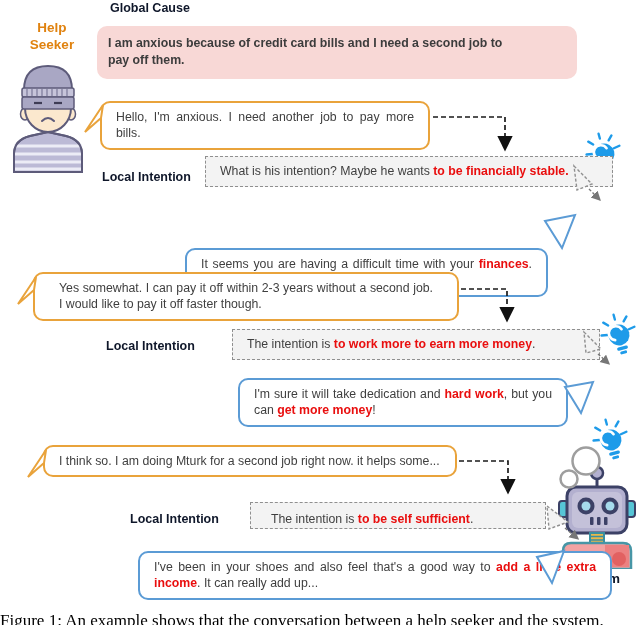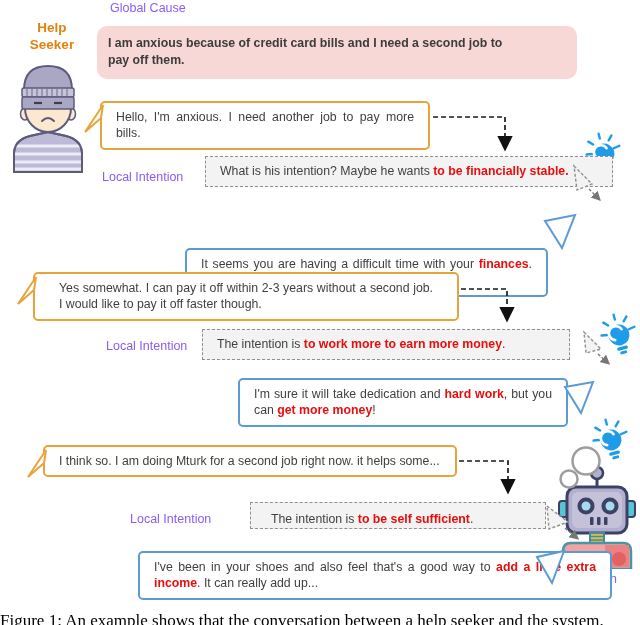--- a/index.html
+++ b/index.html
@@ -1,24 +1,24 @@
 <!DOCTYPE html>
 <html><head>
 <meta charset="utf-8">
 <style>
   html,body{margin:0;padding:0;background:#fff;}
   .canvas{position:relative;width:640px;height:625px;background:#fff;overflow:hidden;
           font-family:"Liberation Sans",sans-serif;color:#3f3f3f;}
-  .lbl{position:absolute;font-weight:400;color:#8b5cf6;font-size:12.5px;white-space:nowrap;}
+  .lbl{position:absolute;font-weight:700;color:#0f172a;font-size:12.5px;white-space:nowrap;}
   .role-lbl{position:absolute;font-weight:700;font-size:13.5px;line-height:1.25;text-align:center;}
   .seeker-lbl{color:#E0820F;left:20px;top:20px;width:64px;}
   .cause-box{position:absolute;left:97px;top:26px;width:480px;box-sizing:border-box;
              background:#F8D8D6;border-radius:10px;padding:9px 60px 9px 11px;
              font-weight:700;font-size:12.3px;line-height:1.42;color:#3c3c3c;}
-  .bubble{position:absolute;background:#fff;border:2px solid;border-radius:5px;
+  .bubble{position:absolute;background:#fff;border:2px solid;border-radius:10px;
           box-sizing:border-box;padding:6px 14px;font-size:12.3px;line-height:1.33;
           color:#3f3f3f;text-align:justify;z-index:2;}
   .bubble.seeker{border-color:#E9A33B;}
   .bubble.system{border-color:#5B9BD5;}
   .intent{position:absolute;background:#F3F3F3;border:1.6px dashed #8F8F8F;
           box-sizing:border-box;padding:6px 14px;font-size:12.3px;line-height:1.35;
           color:#3f3f3f;text-align:justify;z-index:2;}
   .red{color:#E90E0E;font-weight:700;}
   .overlay{position:absolute;left:0;top:0;z-index:3;pointer-events:none;}
   .art{position:absolute;z-index:1;}
@@ -71,21 +71,21 @@
   <div class="bubble seeker" style="left:100px;top:101px;width:330px;"><span>Hello, I'm anxious. I need another job to pay more bills.</span></div>
 
   <div class="lbl" style="left:102px;top:170px;">Local Intention</div>
   <div class="intent" style="left:205px;top:156px;width:408px;"><span>What is his intention? Maybe he wants </span><span class="red">to be financially stable.</span></div>
 
   <div class="bubble system" style="left:185px;top:210px;width:363px;margin-top:38px;"><span>It seems you are having a difficult time with your </span><span class="red">finances</span><span>. Is that correct?</span></div>
 
   <div class="bubble seeker" style="left:33px;top:272px;width:426px;padding:6px 24px;"><span>Yes somewhat. I can pay it off within 2-3 years without a second job. I would like to pay it off faster though.</span></div>
 
   <div class="lbl" style="left:106px;top:339px;">Local Intention</div>
-  <div class="intent" style="left:202px;top:329px;width:368px;"><span>The intention is </span><span class="red">to work more to earn more money</span><span>.</span></div>
+  <div class="intent" style="left:232px;top:329px;width:368px;"><span>The intention is </span><span class="red">to work more to earn more money</span><span>.</span></div>
 
   <div class="bubble system" style="left:238px;top:378px;width:330px;"><span>I'm sure it will take dedication and </span><span class="red">hard work</span><span>, but you can </span><span class="red">get more money</span><span>!</span></div>
 
   <div class="bubble seeker" style="left:43px;top:445px;width:414px;"><span>I think so. I am doing Mturk for a second job right now. it helps some...</span></div>
 
   <div class="lbl" style="left:130px;top:512px;">Local Intention</div>
   <div class="intent" style="left:250px;top:502px;width:296px;padding:8px 12px 0 20px;"><span>The intention is </span><span class="red">to be self sufficient</span><span>.</span></div>
 
   <div class="bubble system" style="left:138px;top:551px;width:474px;"><span>I've been in your shoes and also feel that's a good way to </span><span class="red">add a little extra income</span><span>. It can really add up...</span></div>
 

